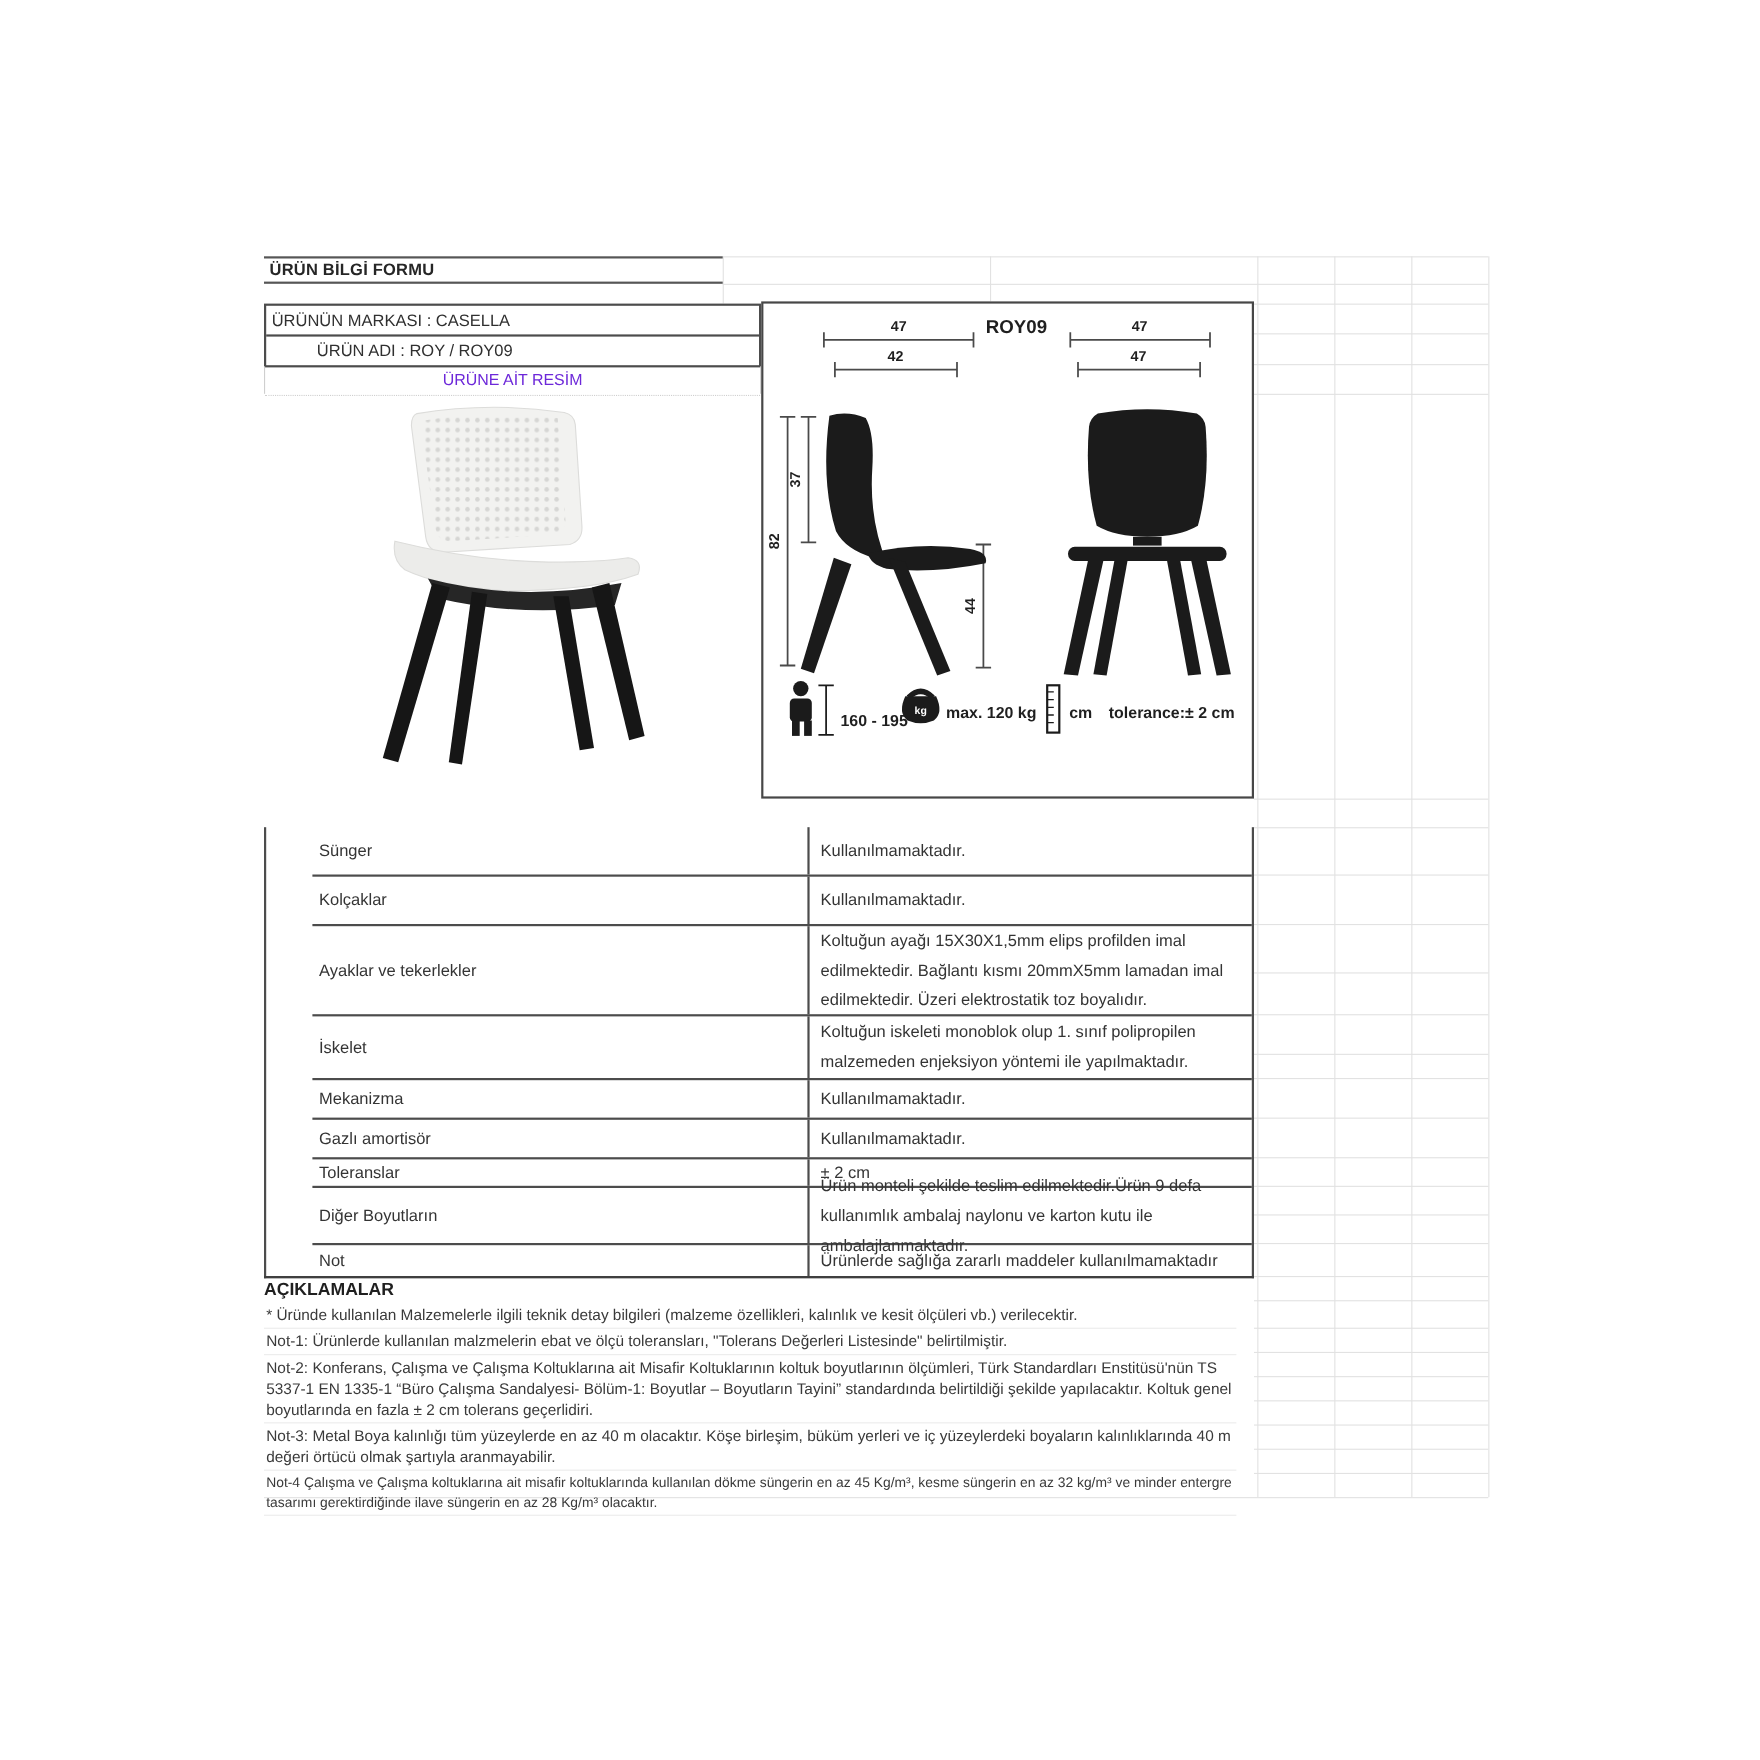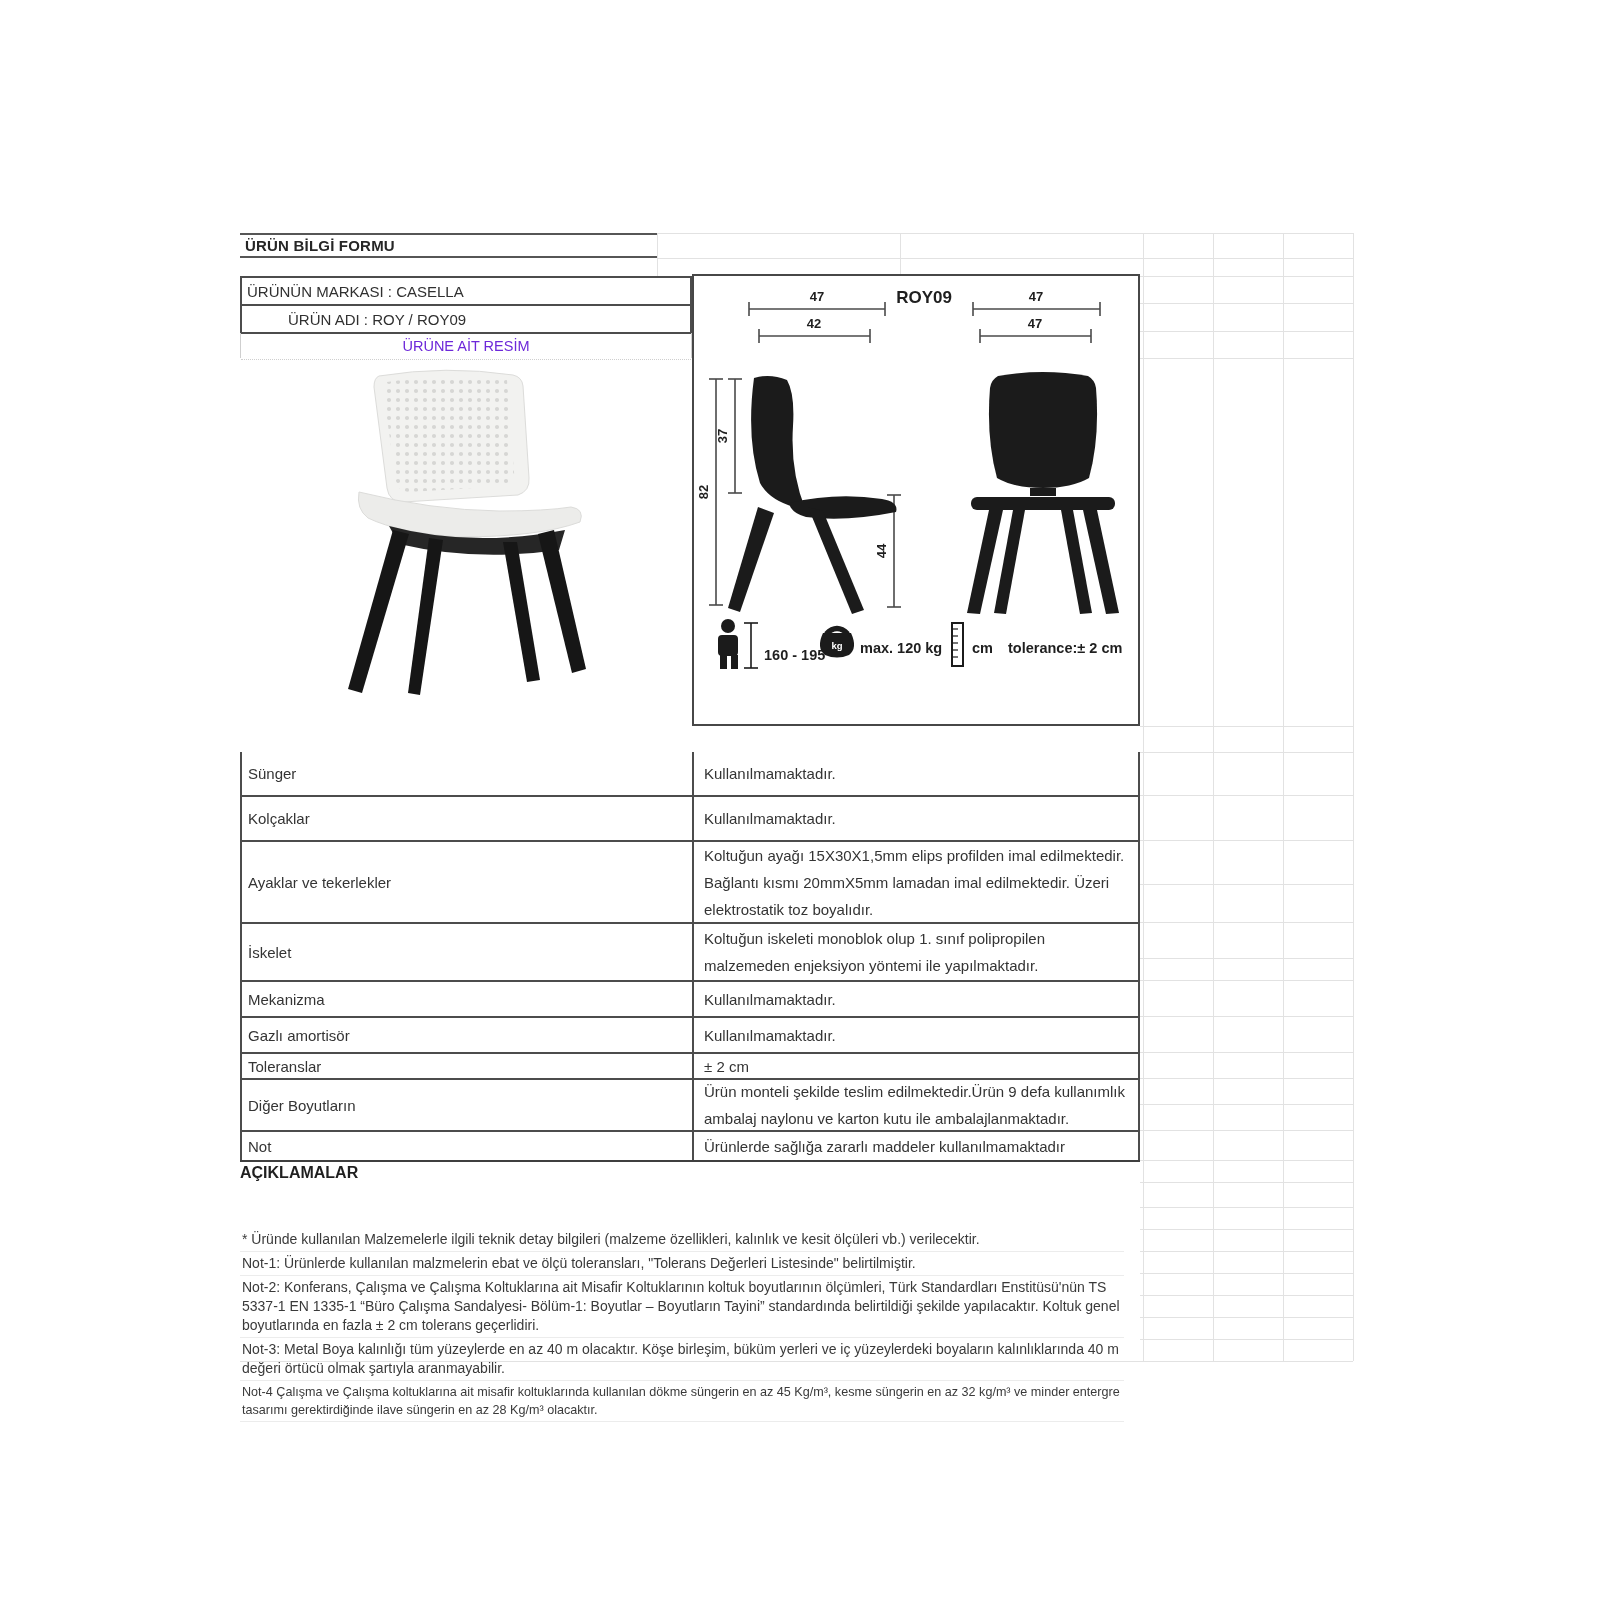--- a/index.html
+++ b/index.html
@@ -35,36 +35,36 @@
   .tech-bar {
     left:240px; top:726px; width:900px; height:26px;
     border-top:2px dotted #6a6a6a; border-bottom:2px solid #4c4c4c;
     border-left:2px solid #4c4c4c; border-right:2px solid #4c4c4c;
     display:flex; align-items:center; justify-content:center;
     font-weight:bold; font-size:15px; color:#262626; background:#fff;margin-top:41px;
   }
 
   .spec-table {
     left:240px; top:752px; width:900px; background:#fff;
-    border-left:2px solid #4c4c4c; border-right:2px solid #4c4c4c; border-bottom:2px solid #4c4c4c;
+    border-left:2px solid #4c4c4c; border-right:2px solid #4c4c4c; border-bottom:2px solid #4c4c4c;padding-left:42px;
   }
   .trow { display:flex; box-sizing:border-box; }
   .trow + .trow { border-top:2px solid #4c4c4c; }
   .tl {
     width:452px; box-sizing:border-box; border-right:2px solid #4c4c4c;
     display:flex; align-items:center; padding-left:6px; font-size:15px; color:#343434;
   }
   .tv { flex:1; box-sizing:border-box; padding:2px 10px; font-size:15px; color:#343434;
         display:flex; align-items:center; line-height:27px; }
 
   .acik-header {
     left:240px; top:1160px; width:900px; height:24px; border-top:2px solid #3f3f3f;
     display:flex; align-items:center; font-weight:bold; font-size:16px; color:#1f1f1f;
   }
-  .notes { left:240px; top:1184px; width:884px; font-size:14px; color:#3a3a3a;margin-top:44px; }
+  .notes { left:240px; top:1184px; width:884px; font-size:14px; color:#3a3a3a; }
   .note { padding:2px 0 2px 2px; line-height:19px; border-bottom:1px solid #ececec; }
   .note.small { font-size:12.6px; line-height:18px; }
 
   svg text { font-family:"Liberation Sans", sans-serif; }
 </style>
 </head>
 <body>
 
 <div class="sheet">
 

